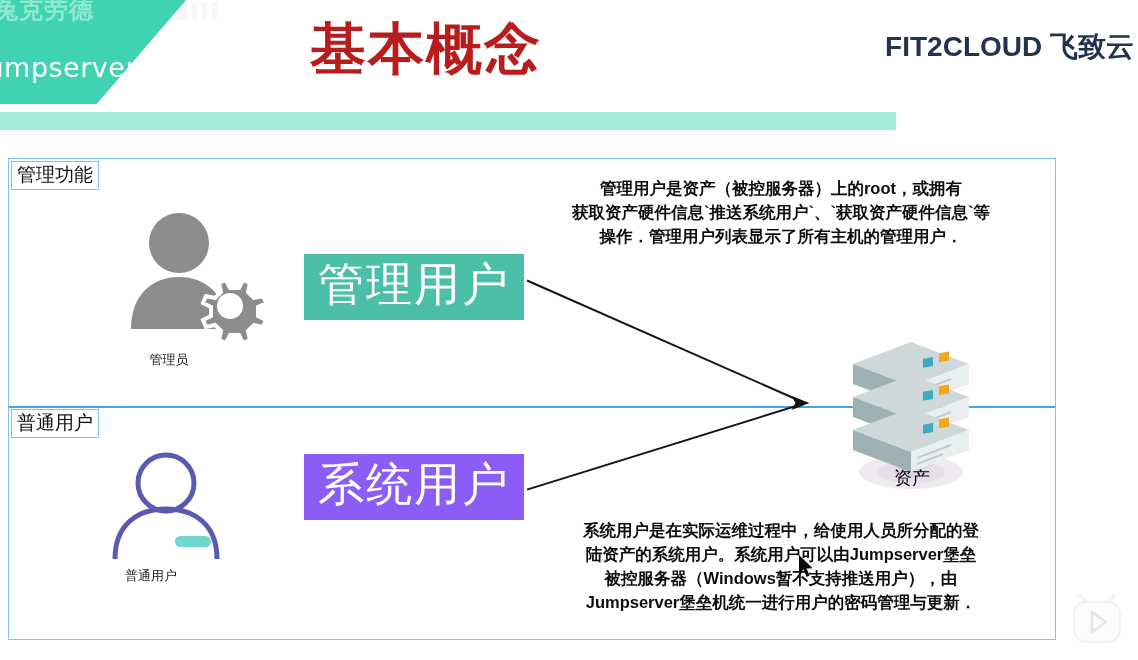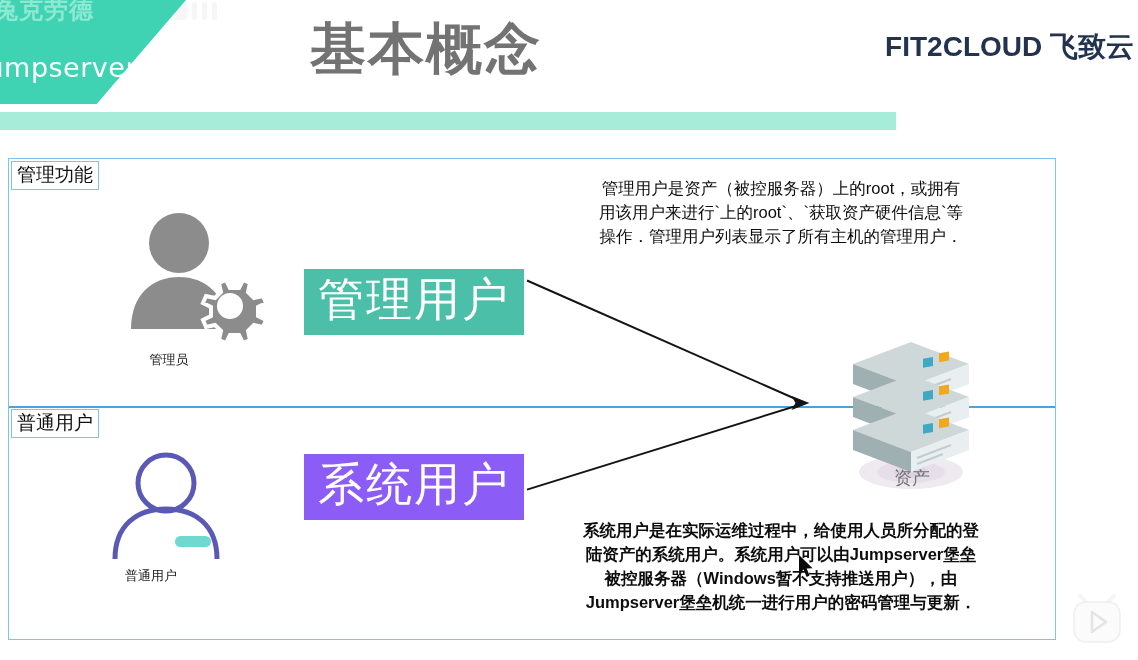--- a/index.html
+++ b/index.html
@@ -57,21 +57,21 @@
     top: -2px;
     z-index: 1;
     opacity: 0.65;
   }
   .slide-title {
     position: absolute;
     left: 310px;
     top: 12px;
     font-size: 56px;
     font-weight: bold;
-    color: #737373;
+    color: #b91c1c;
     letter-spacing: 2px;
     white-space: nowrap;
   }
   .logo {
     position: absolute;
     right: 4px;
     top: 28px;
     font-size: 28px;
     font-weight: bold;
     color: #22324f;
@@ -151,57 +151,56 @@
     padding: 8px 14px 12px 14px;
     white-space: nowrap;
     letter-spacing: 2px;
     font-family: "Liberation Serif", "DejaVu Serif", serif;
     z-index: 4;
   }
   .chip.admin {
     left: 295px;
     top: 95px;
     background: #4bbfa8;
-    margin-top: 15px;
   }
   .chip.user {
     left: 295px;
     top: 295px;
     background: #8b5cf6;
   }
 
   
   .desc {
     position: absolute;
     width: 500px;
     font-size: 16.5px;
     line-height: 1.45;
     color: #0d0d0d;
     text-align: center;
     font-weight: bold;
     font-family: "Liberation Sans", "DejaVu Sans", sans-serif;
   }
   .desc.admin { left: 522px; top: 18px; }
   .desc.user  { left: 522px; top: 360px; }
-  .desc .reg { font-weight: normal; }
+  .desc .reg { font-weight: bold; }
 
   
   .server-wrap {
     position: absolute;
     left: 830px;
     top: 175px;
   }
   .server-caption {
     position: absolute;
     left: 828px;
     top: 307px;
     width: 150px;
     text-align: center;
     font-size: 18px;
-    color: #737373;
+    color: #000000;
     white-space: nowrap;
   }
 
   
   .connectors {
     position: absolute;
     left: 0;
     top: 0;
     width: 100%;
     height: 100%;
@@ -289,21 +288,21 @@
       <line x1="519" y1="122" x2="795" y2="244" stroke="#141414" stroke-width="2"></line>
       <line x1="519" y1="332" x2="795" y2="246" stroke="#141414" stroke-width="2"></line>
       <polygon points="802,245 784,238 788,245 784,252" fill="#141414"></polygon>
     </svg>
 
     <div class="chip admin">管理用户</div>
     <div class="chip user">系统用户</div>
 
     <div class="desc admin">
       <div class="reg">管理用户是资产（被控服务器）上的root，或拥有</div>
-      <div class="reg">用该用户来进行`上的root`、`获取资产硬件信息`等</div>
+      <div class="reg">获取资产硬件信息`推送系统用户`、`获取资产硬件信息`等</div>
       <div class="reg">操作．管理用户列表显示了所有主机的管理用户．</div>
     </div>
 
     <div class="desc user">
       <div>系统用户是在实际运维过程中，给使用人员所分配的登</div>
       <div>陆资产的系统用户。系统用户可以由Jumpserver堡垒</div>
       <div>被控服务器（Windows暂不支持推送用户），由</div>
       <div>Jumpserver堡垒机统一进行用户的密码管理与更新．</div>
     </div>
 

